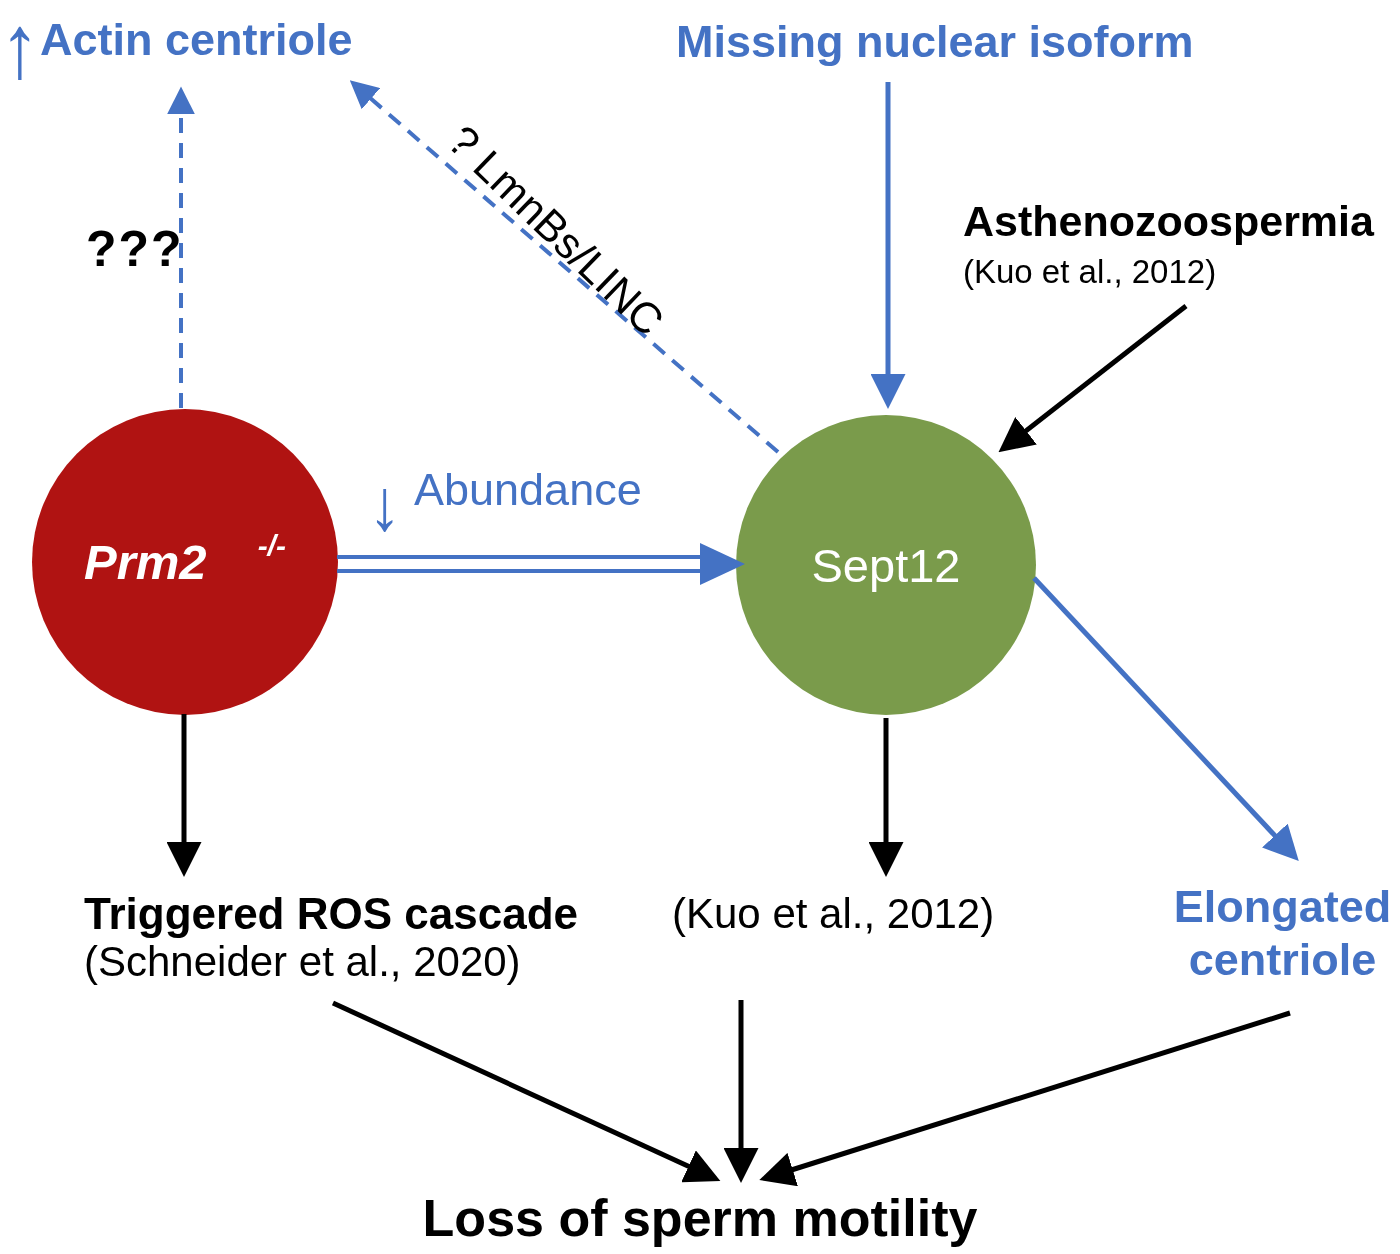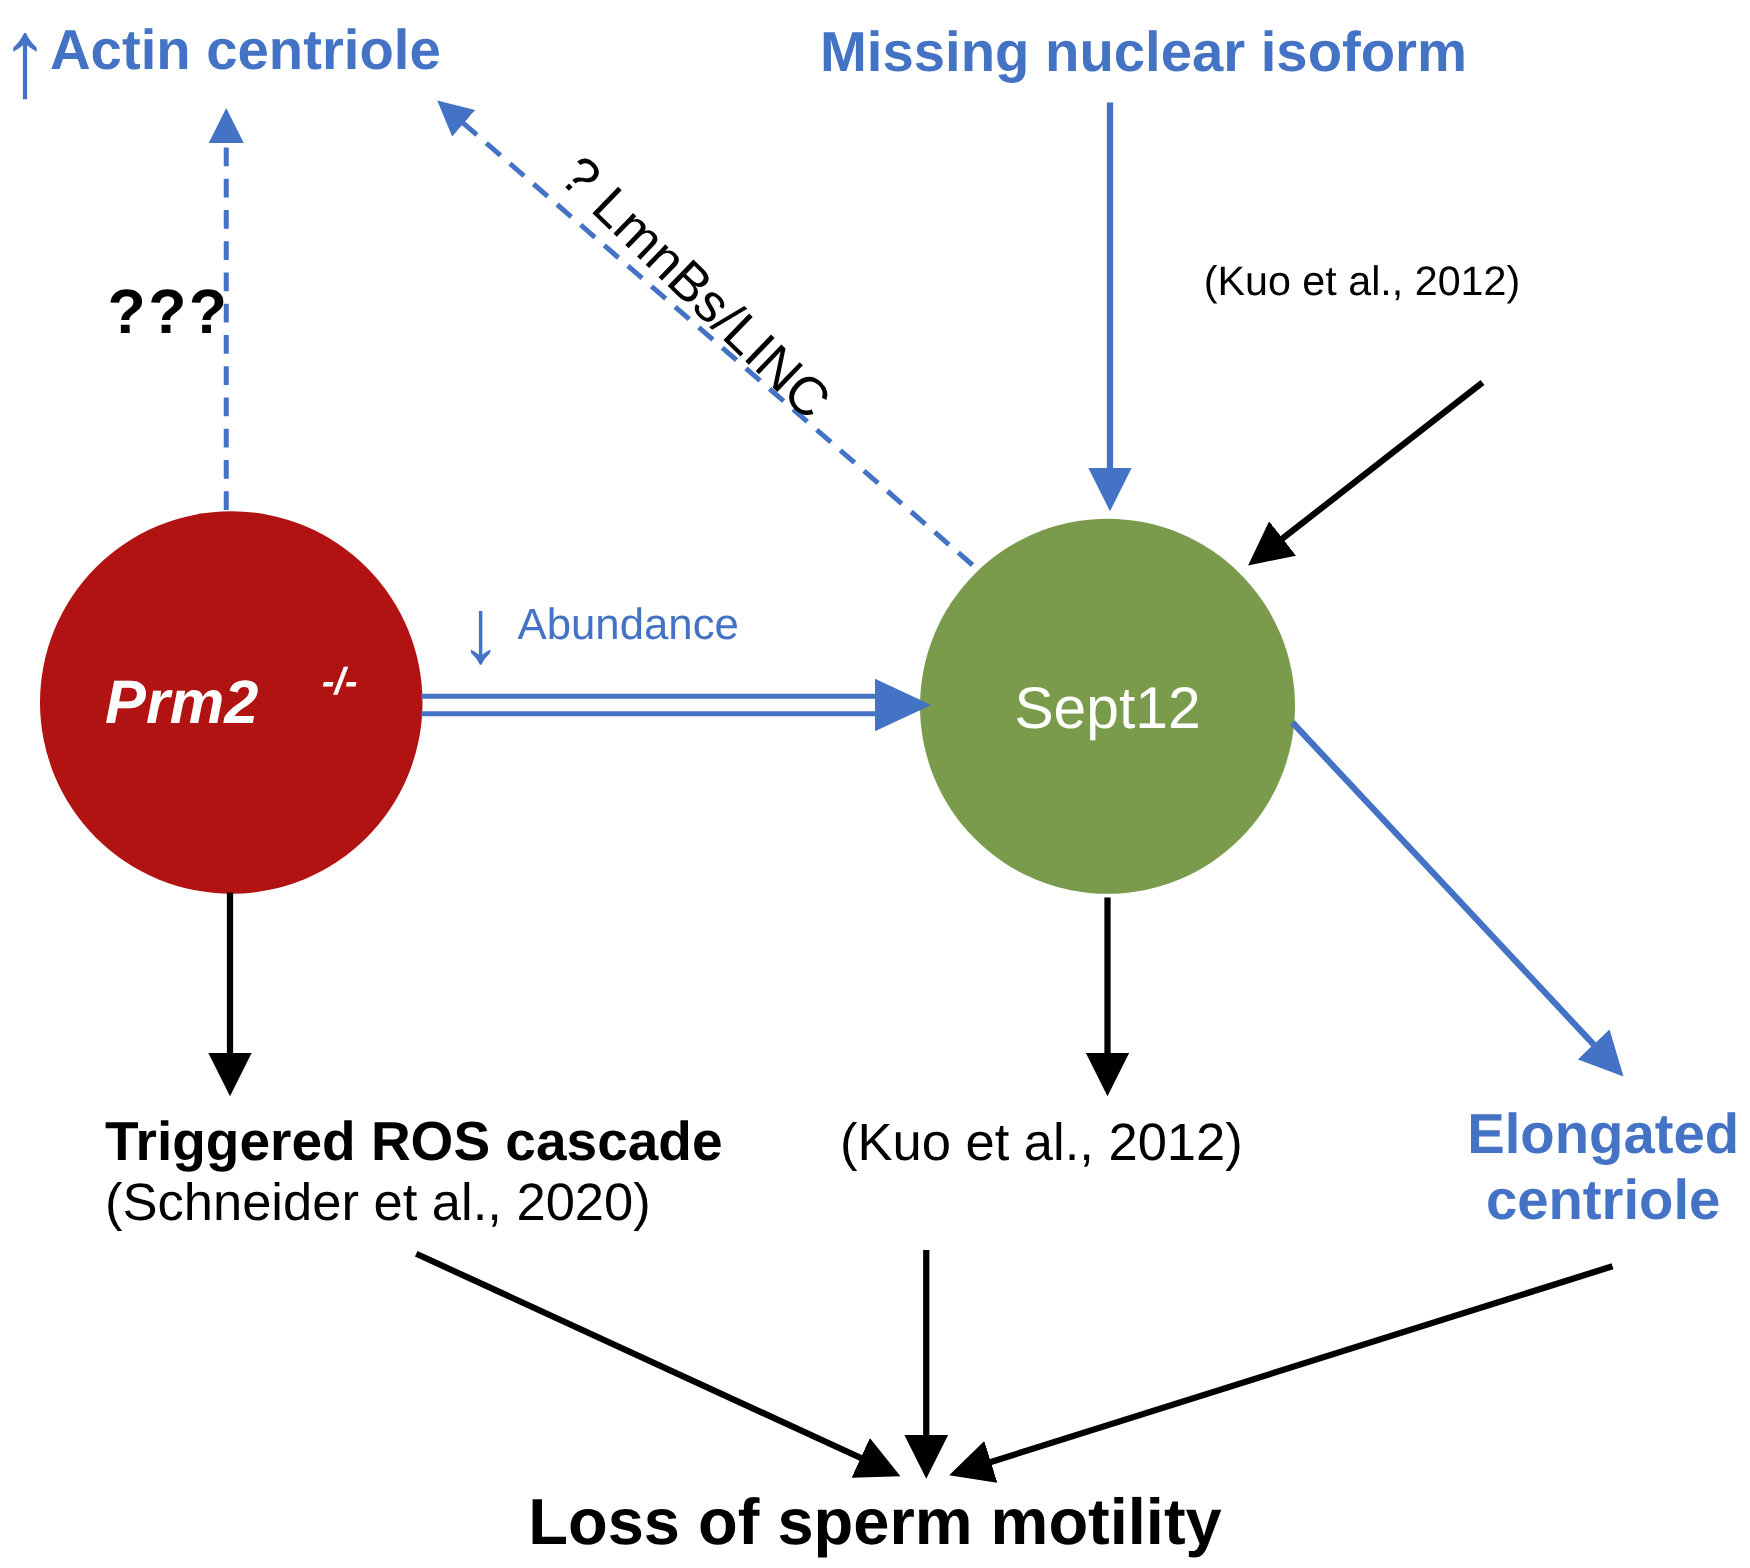--- a/index.html
+++ b/index.html
@@ -16,21 +16,21 @@
   .blue { color: #4472C4; }
   .black { color: #000000; }
 
   .actin-arrow {
     left: 0px; top: 2px;
     font-size: 80px; line-height: 1;
     color: #4472C4; font-weight: 400;
     transform: scaleY(1.12); transform-origin: top left;
   }
   .actin-label { left: 40px; top: 14px; font-size: 45px; font-weight: 700; }
-  .missing-label { left: 656px; top: 16px; font-size: 45px; font-weight: 700; }
+  .missing-label { left: 676px; top: 16px; font-size: 45px; font-weight: 700; }
 
   .astheno-block { left: 963px; top: 198px; }
   .astheno-title { font-size: 43px; font-weight: 700; line-height: 1.1; }
   .astheno-cite  { font-size: 33px; font-weight: 400; margin-top: 8px; }
 
   .qmarks { left: 86px; top: 220px; font-size: 50px; font-weight: 700; letter-spacing: 2px; }
 
   .lmnbs {
     left: 472px; top: 116px;
     font-size: 43px; font-weight: 400; color: #000;
@@ -43,21 +43,21 @@
     color: #ffffff;
   }
   .prm2-box { left: 33px; top: 410px; width: 304px; height: 304px;
               font-size: 49px; font-weight: 700; font-style: italic; gap: 44px; }
   .prm2-box sup { font-size: 30px; position: relative; top: -16px; margin-left: 7px; }
   .sept12-box { left: 736px; top: 415px; width: 300px; height: 300px;
                 font-size: 47px; font-weight: 400; }
 
   .abund-arrow { left: 368px; top: 468px; font-size: 66px; line-height: 1;
                  color: #4472C4; transform: scaleY(1.1); transform-origin: top left; }
-  .abund-label { left: 414px; top: 480px; font-size: 35px; font-weight: 400; }
+  .abund-label { left: 414px; top: 464px; font-size: 45px; font-weight: 400; }
 
   .outcome-block { position: absolute; }
   .outcome-title { font-size: 44px; font-weight: 700; color: #000; line-height: 1.1; text-align: center; }
   .outcome-cite  { font-size: 42px; font-weight: 400; color: #000; margin-top: 0; }
   .ros-block     { left: 84px;  top: 890px; }
   .annulus-block { left: 672px; top: 890px; }
 
   .centriole-block {
     left: 1155px; top: 880px; width: 255px;
     text-align: center; white-space: normal;
@@ -114,20 +114,21 @@
     <line x1="741" y1="1000" x2="741" y2="1176" stroke="#000000" stroke-width="5" marker-end="url(#arrBlack)"></line>
     <line x1="1290" y1="1013" x2="766" y2="1178" stroke="#000000" stroke-width="5" marker-end="url(#arrBlack)"></line>
   </svg>
 
   <span class="txt actin-arrow">↑</span>
   <div class="txt actin-label blue">Actin centriole</div>
 
   <div class="txt missing-label blue">Missing nuclear isoform</div>
 
   <div class="txt astheno-block">
+    <div class="astheno-title black">Asthenozoospermia</div>
     <div class="astheno-cite black">(Kuo et al., 2012)</div>
   </div>
 
   <div class="txt qmarks black">???</div>
 
   <div class="txt lmnbs">? LmnBs/LINC</div>
 
   <div class="node-label prm2-box">
     <span>Prm2</span>
       <sup>-/-</sup>

